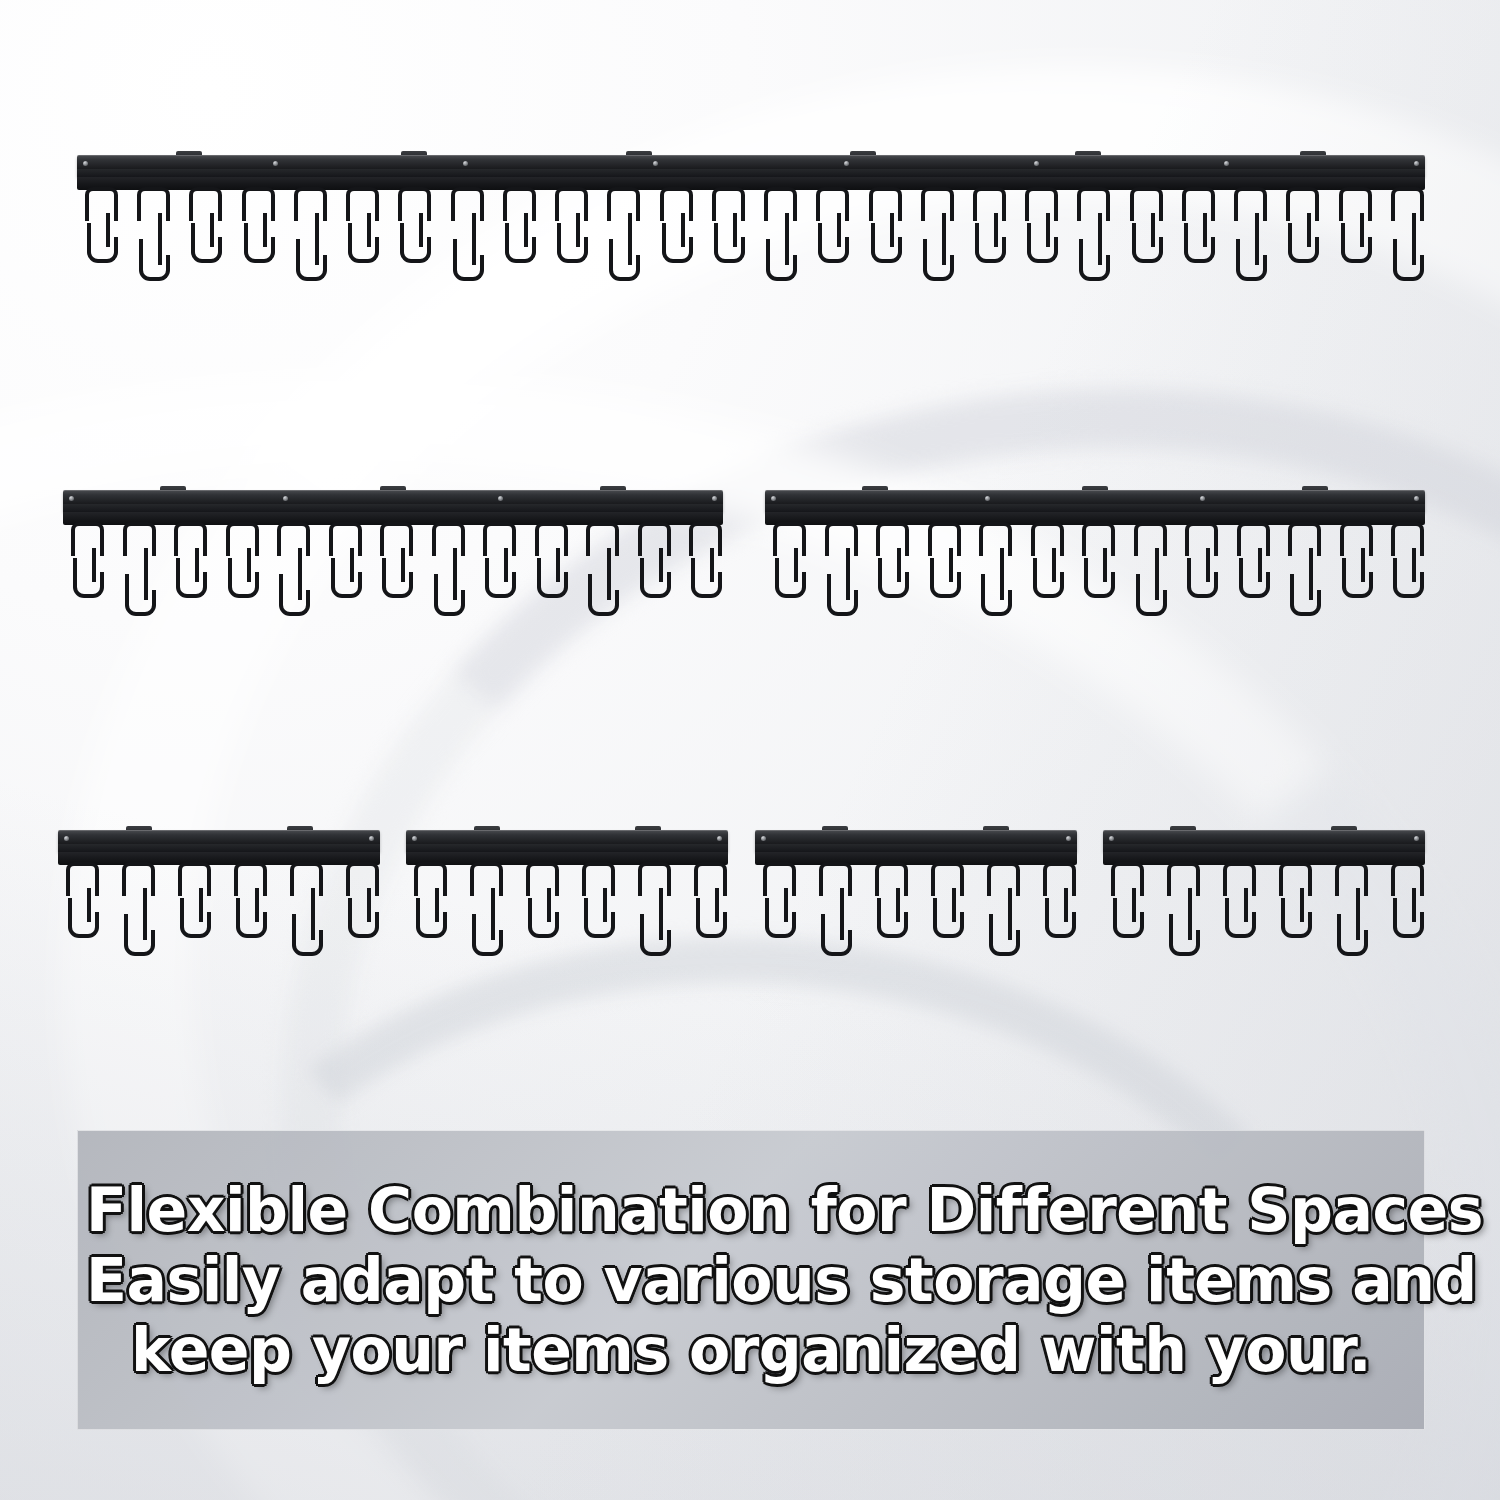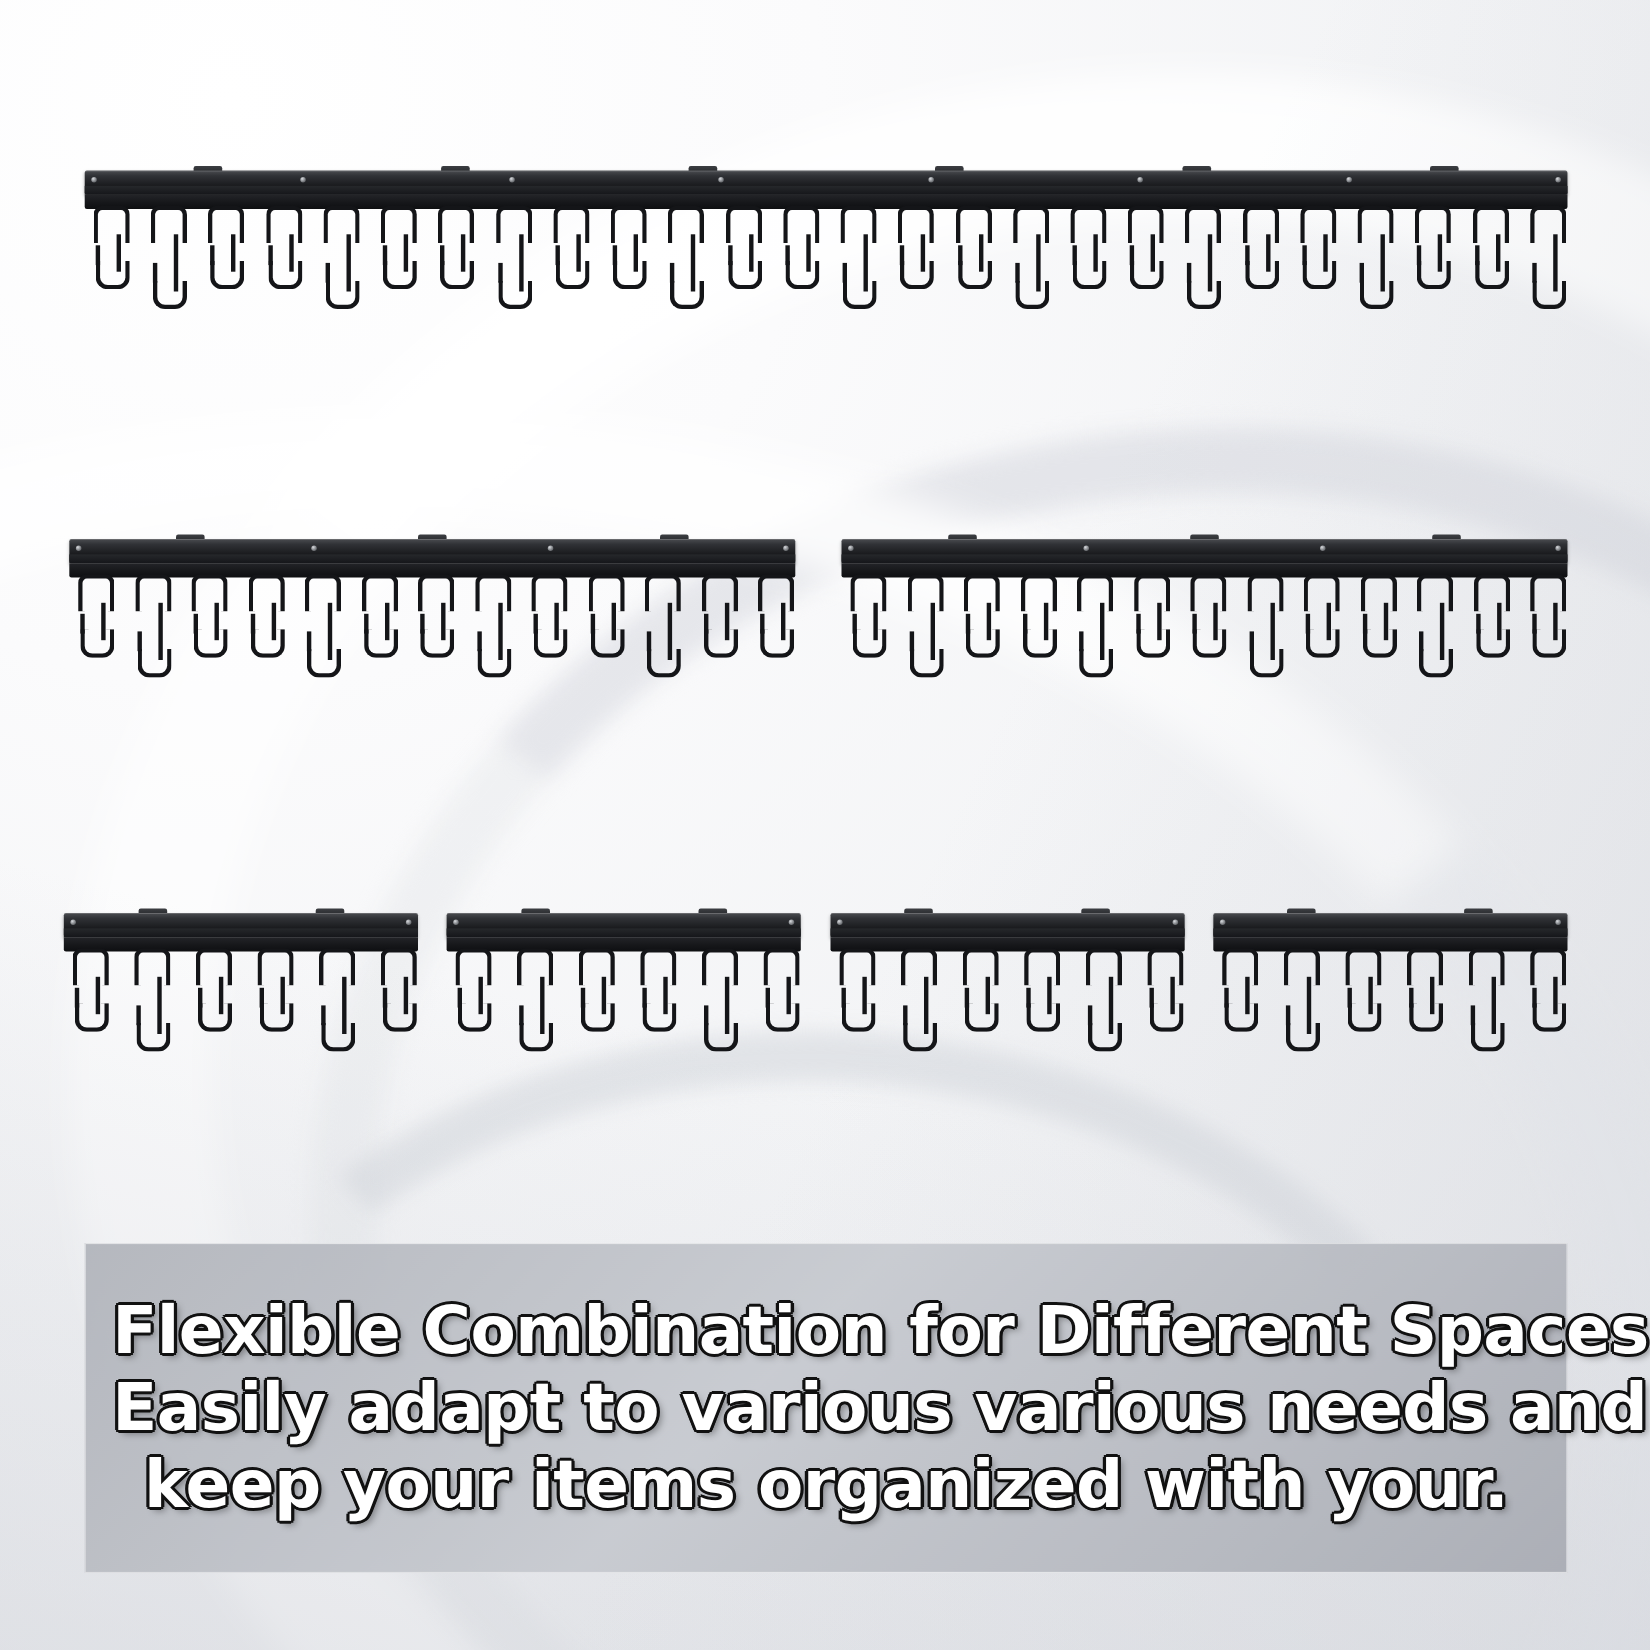--- a/index.html
+++ b/index.html
@@ -200,21 +200,21 @@
   }
   #caption-text {
     width: 100%;
     text-align: center;
     color: #ffffff;
     font-family: "DejaVu Sans", sans-serif;
     font-weight: bold;
     font-size: 60px;
     line-height: 1.17;
     letter-spacing: -0.5px;
-    padding: 0 24px;
+    padding: 0 8px;
     box-sizing: border-box;
     text-shadow:
       3px 0 0 #111, -3px 0 0 #111, 0 3px 0 #111, 0 -3px 0 #111,
       2px 2px 0 #111, -2px 2px 0 #111, 2px -2px 0 #111, -2px -2px 0 #111,
       4px 4px 7px rgba(0,0,0,0.35);
   }
   #caption-text .line { display: block; white-space: nowrap; }
 </style>
 </head>
 <body>
@@ -802,18 +802,18 @@
             <span class="tip"></span>
             <span class="curl"></span>
           </div>
         </div>
     </div>
   </div>
 
   <div id="caption-banner">
     <div id="caption-text">
       <span class="line">Flexible Combination for Different Spaces</span>
-      <span class="line">Easily adapt to various various needs and</span>
+      <span class="line">Easily adapt to various storage items and</span>
       <span class="line">keep your items organized with your.</span>
     </div>
   </div>
 
 </div>
 
 </body></html>

